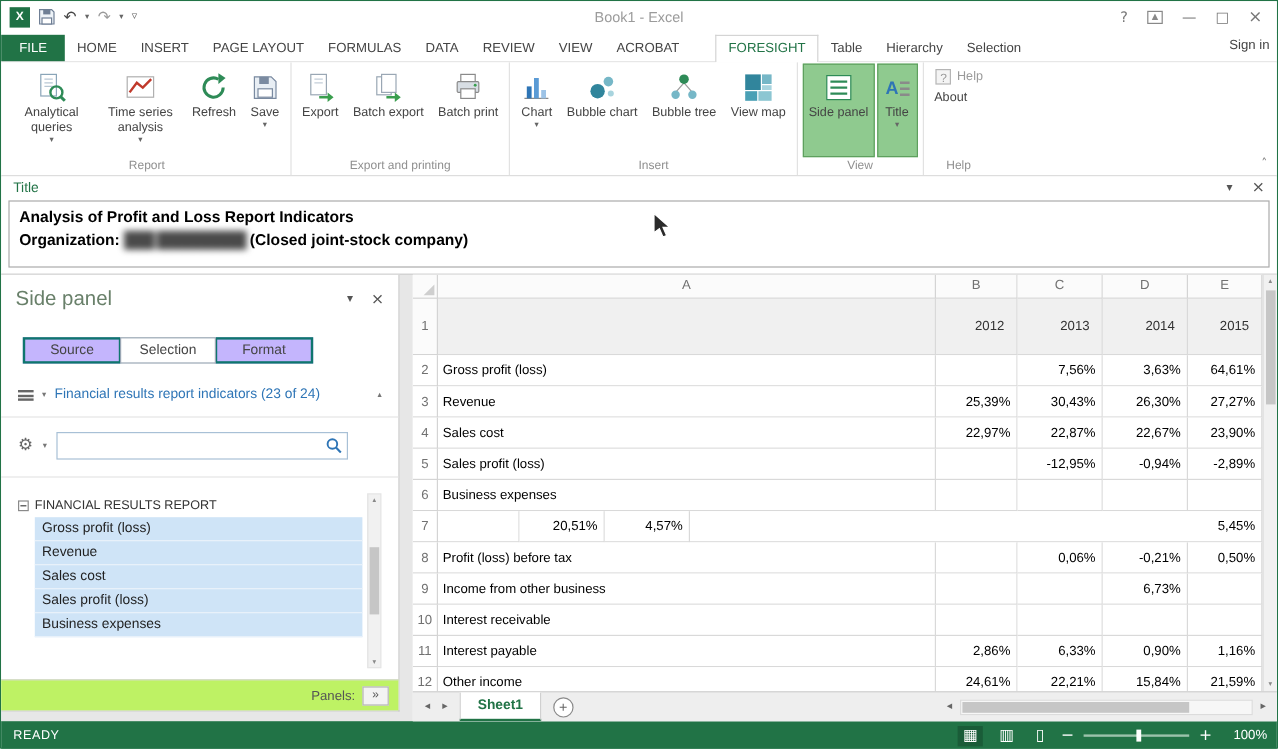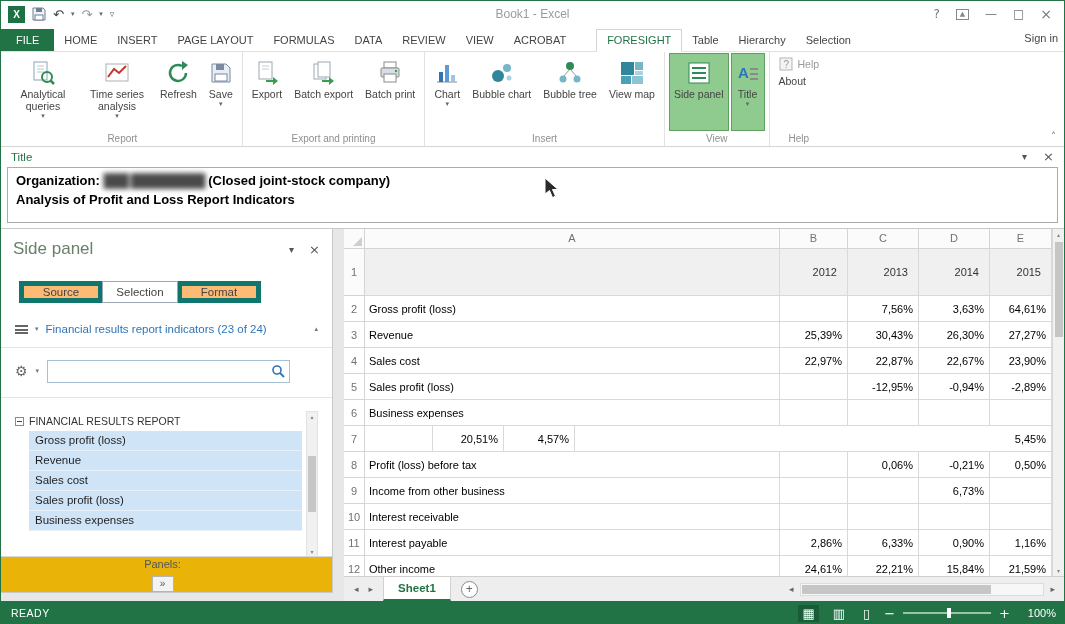--- a/index.html
+++ b/index.html
@@ -50,21 +50,21 @@
   
   .main { height:372px; display:flex; background:#e7e7e7; align-items:flex-start; }
 
   
   .sidepanel { width:332px; height:364px; background:#fff; border-right:1px solid #c9c9c9; border-bottom:1px solid #c9c9c9; position:relative; }
   .sp-head { position:absolute; top:6px; left:0; right:0; height:28px; display:flex; align-items:center; padding:0 12px; }
   .sp-title { color:#69806a; font-size:17px; }
   .sp-icons { margin-left:auto; display:flex; gap:15px; color:#555; font-size:10px; font-family:"DejaVu Sans",sans-serif; align-items:center; }
   .sp-close { font-size:13px; }
   .sp-tabs { position:absolute; top:52px; left:18px; width:242px; height:22px; display:flex; }
-  .sp-tab { flex:1; border:5px solid #0f766e; background:#fdba74; color:#444; font-size:11.5px; display:flex; align-items:center; justify-content:center; margin-left:-1px; }
+  .sp-tab { flex:1; border:2px solid #0f766e; background:#c4b5fd; color:#444; font-size:11.5px; display:flex; align-items:center; justify-content:center; margin-left:-1px; }
   .sp-tab:first-child { margin-left:0; }
   .sp-tab.active { background:#fff; border:1px solid #9aa7b4; z-index:2; }
   .sp-dim { position:absolute; top:90px; left:14px; right:14px; height:20px; display:flex; align-items:center; gap:7px; }
   .hamburger { width:13px; height:9px; border-top:2px solid #666; border-bottom:2px solid #666; position:relative; }
   .hamburger:before { content:""; position:absolute; left:0; right:0; top:2.5px; border-top:2px solid #666; }
   .caret-sm { color:#777; font-size:7px; font-family:"DejaVu Sans",sans-serif; }
   .dim-link { color:#2e75b6; font-size:11.5px; flex:1; white-space:nowrap; overflow:hidden; }
   .sp-divider { position:absolute; left:0; right:0; height:1px; background:#e4e4e4; }
   .sp-search { position:absolute; top:130px; left:14px; right:42px; height:24px; display:flex; align-items:center; gap:8px; }
   .gear { color:#666; font-size:14px; font-family:"DejaVu Sans",sans-serif; line-height:1; }
@@ -73,21 +73,21 @@
   .tree { position:absolute; top:182px; left:14px; right:14px; height:146px; overflow:hidden; }
   .tree-scroll { position:absolute; right:0; top:0; bottom:0; width:12px; background:#f1f1f1; border:1px solid #e3e3e3; display:flex; flex-direction:column; align-items:center; justify-content:space-between; font-size:6px; color:#888; font-family:"DejaVu Sans",sans-serif; padding:1px 0; }
   .tree-thumb { width:8px; height:56px; background:#c6c6c6; }
   .tree-hdr { display:flex; align-items:center; gap:5px; height:20px; color:#333; font-size:10.5px; }
   .expander { width:9px; height:9px; border:1px solid #8a8a8a; position:relative; background:#fff; }
   .expander:before { content:""; position:absolute; left:1px; right:1px; top:3px; border-top:1px solid #444; }
   .tree-items { margin-left:14px; margin-right:16px; }
   .tree-item { height:20px; line-height:19px; background:#cfe4f7; border-bottom:1px solid #e8f1fa; padding-left:6px; color:#1f1f1f; font-size:11.5px; white-space:nowrap; overflow:hidden; }
   .sp-registry { position:absolute; top:336px; left:14px; right:14px; height:18px; display:flex; align-items:center; gap:6px; color:#333; font-size:11px; }
   .sq-ico { width:6px; height:6px; background:#444; }
-  .sp-panels { position:absolute; left:0; right:0; bottom:0; height:36px; border-top:1px solid #d9d9d9; background:#eab308; display:flex; align-items:center; justify-content:flex-end; gap:6px; padding-right:8px; color:#555;flex-direction:column; }
+  .sp-panels { position:absolute; left:0; right:0; bottom:0; height:26px; border-top:1px solid #d9d9d9; background:#bef264; display:flex; align-items:center; justify-content:flex-end; gap:6px; padding-right:8px; color:#555; }
   .panels-btn { width:22px; height:16px; border:1px solid #b5b5b5; background:#f3f3f3; color:#555; font-size:10px; line-height:14px; text-align:center; }
 
   .maingap { width:11px; height:372px; }
 
   
   .gridarea { flex:1; height:372px; position:relative; background:#fff; }
   .gridcontent { position:absolute; left:0; right:12px; top:0; bottom:25px; overflow:hidden; background:#fff; }
   .ghrow { display:flex; }
   .gcell { border-right:1px solid #d9d9d9; border-bottom:1px solid #d9d9d9; overflow:hidden; white-space:nowrap; }
   .col-rn { width:21px; flex:none; }
@@ -376,26 +376,26 @@
 
   <div class="title-pane">
     <div class="tp-head">
       <span class="tp-title">Title</span>
       <span class="tp-icons">
         <span>▾</span>
         <span class="sp-close">×</span>
       </span>
     </div>
     <div class="tp-body">
+      <div>Analysis of Profit and Loss Report Indicators</div>
       <div>
         <span>Organization:</span>
         <span class="blurred">███ █████████</span>
         <span>(Closed joint-stock company)</span>
       </div>
-      <div>Analysis of Profit and Loss Report Indicators</div>
     </div>
   </div>
 
   <div class="main">
 
     <div class="sidepanel">
       <div class="sp-head">
         <span class="sp-title">Side panel</span>
         <span class="sp-icons">
           <span>▾</span>

